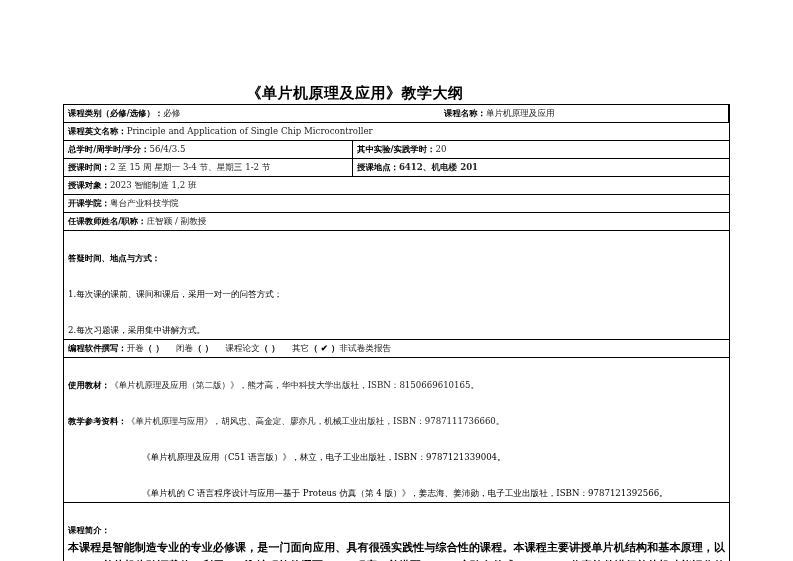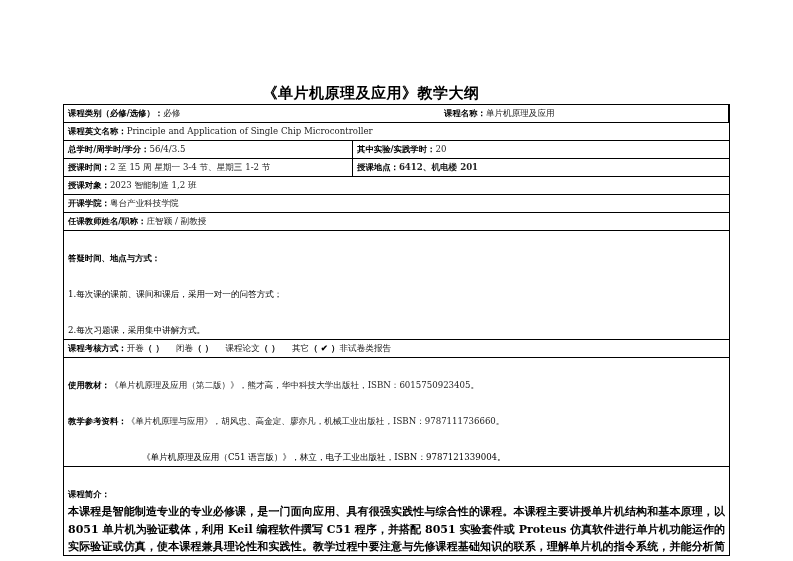--- a/index.html
+++ b/index.html
@@ -1,18 +1,18 @@
 <!DOCTYPE html>
 <html><head>
 <meta charset="utf-8">
 <style>
   html, body { margin: 0; padding: 0; background: #ffffff; }
   body { width: 793px; height: 561px; position: relative; overflow: hidden;
          font-family: "DejaVu Serif", "Liberation Serif", serif; color: #000; }
-  .title { position: absolute; left: 16px; top: 84px; width: 710px; text-align: center;
+  .title { position: absolute; left: 0; top: 84px; width: 710px; text-align: center;
            font-family: Liberation Mono, monospace; font-weight: bold; font-size: 15px; letter-spacing: 0.5px; }
   .sheet { position: absolute; left: 63px; top: 104px; width: 665px; border: 1.3px solid #000; border-bottom: 1.3px solid #000; }
   .row { display: flex; border-bottom: 1.2px solid #000; font-size: 8.6px; line-height: 17px; min-height: 17px; }
   .row:last-child { border-bottom: none; }
   .cell { padding: 0 4px; white-space: nowrap; overflow: hidden; }
   .cell.left { width: 280px; border-right: 1.2px solid #000; }
   .cell.right { flex: 1; }
   .cell.full { flex: 1; }
   .lbl { font-weight: bold; font-family: "DejaVu Sans", "Liberation Sans", sans-serif; font-size: 8.4px; }
   .val { color: #222; }
@@ -84,32 +84,33 @@
   </div>
 
   <div class="row" style="display:block;">
     <div class="block"><span class="lbl">答疑时间、地点与方式：</span></div>
     <div class="block">1.每次课的课前、课间和课后，采用一对一的问答方式；</div>
     <div class="block">2.每次习题课，采用集中讲解方式。</div>
   </div>
 
   <div class="row">
     <div class="cell full">
-      <span class="lbl">课程考核方式：</span><span class="val">开卷</span><span class="check">（  ）</span><span class="gap"></span><span class="val">闭卷</span><span class="check">（  ）</span><span class="gap"></span><span class="val">课程论文</span><span class="check">（  ）</span><span class="gap"></span><span class="val">其它</span><span class="check">（ ✔ ）</span><span class="val">非试卷类报告</span>
+      <span class="lbl">编程软件撰写：</span><span class="val">开卷</span><span class="check">（  ）</span><span class="gap"></span><span class="val">闭卷</span><span class="check">（  ）</span><span class="gap"></span><span class="val">课程论文</span><span class="check">（  ）</span><span class="gap"></span><span class="val">其它</span><span class="check">（ ✔ ）</span><span class="val">非试卷类报告</span>
     </div>
   </div>
 
   <div class="row" style="display:block;">
     <div class="block">
-      <span class="lbl">使用教材：</span><span class="val">《单片机原理及应用（第二版）》，熊才高，华中科技大学出版社，ISBN：6015750923405。</span>
+      <span class="lbl">使用教材：</span><span class="val">《单片机原理及应用（第二版）》，熊才高，华中科技大学出版社，ISBN：8150669610165。</span>
     </div>
     <div class="block" style="white-space:nowrap;">
       <span class="lbl">教学参考资料：</span><span class="val">《单片机原理与应用》，胡风忠、高金定、廖亦凡，机械工业出版社，ISBN：9787111736660。</span>
     </div>
     <div class="block ref-line">《单片机原理及应用（C51 语言版）》，林立，电子工业出版社，ISBN：9787121339004。</div>
+    <div class="block ref-line">《单片机的 C 语言程序设计与应用—基于 Proteus 仿真（第 4 版）》，姜志海、姜沛勋，电子工业出版社，ISBN：9787121392566。</div>
   </div>
 
   <div class="row" style="display:block;">
     <div class="block"><span class="lbl">课程简介：</span></div>
     <div class="para">本课程是智能制造专业的专业必修课，是一门面向应用、具有很强实践性与综合性的课程。本课程主要讲授单片机结构和基本原理，以 8051 单片机为验证载体，利用 Keil 编程软件撰写 C51 程序，并搭配 8051 实验套件或 Proteus 仿真软件进行单片机功能运作的实际验证或仿真，使本课程兼具理论性和实践性。教学过程中要注意与先修课程基础知识的联系，理解单片机的指令系统，并能分析简单的 C 程序语言；掌握单片机的 I/O 口扩展及应用、中</div>
   </div>
 
 </div>
 
 </body></html>

